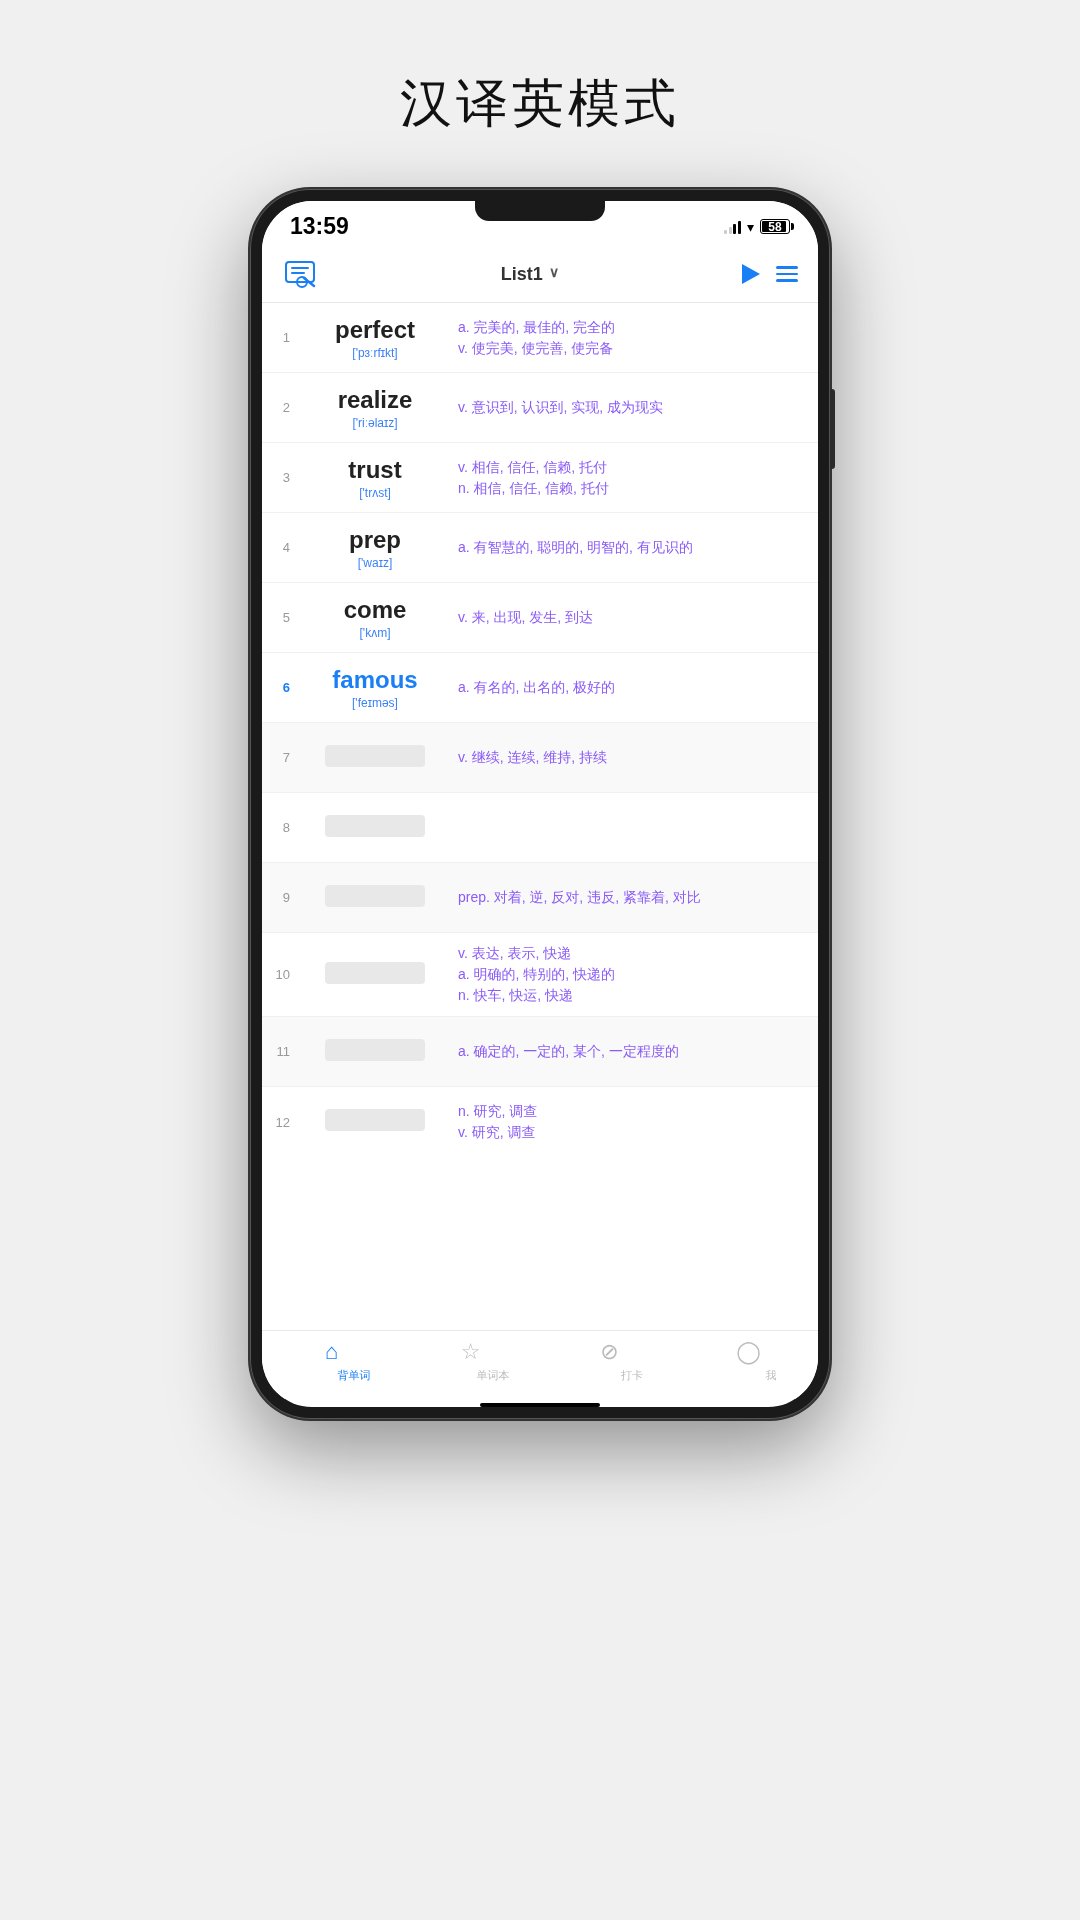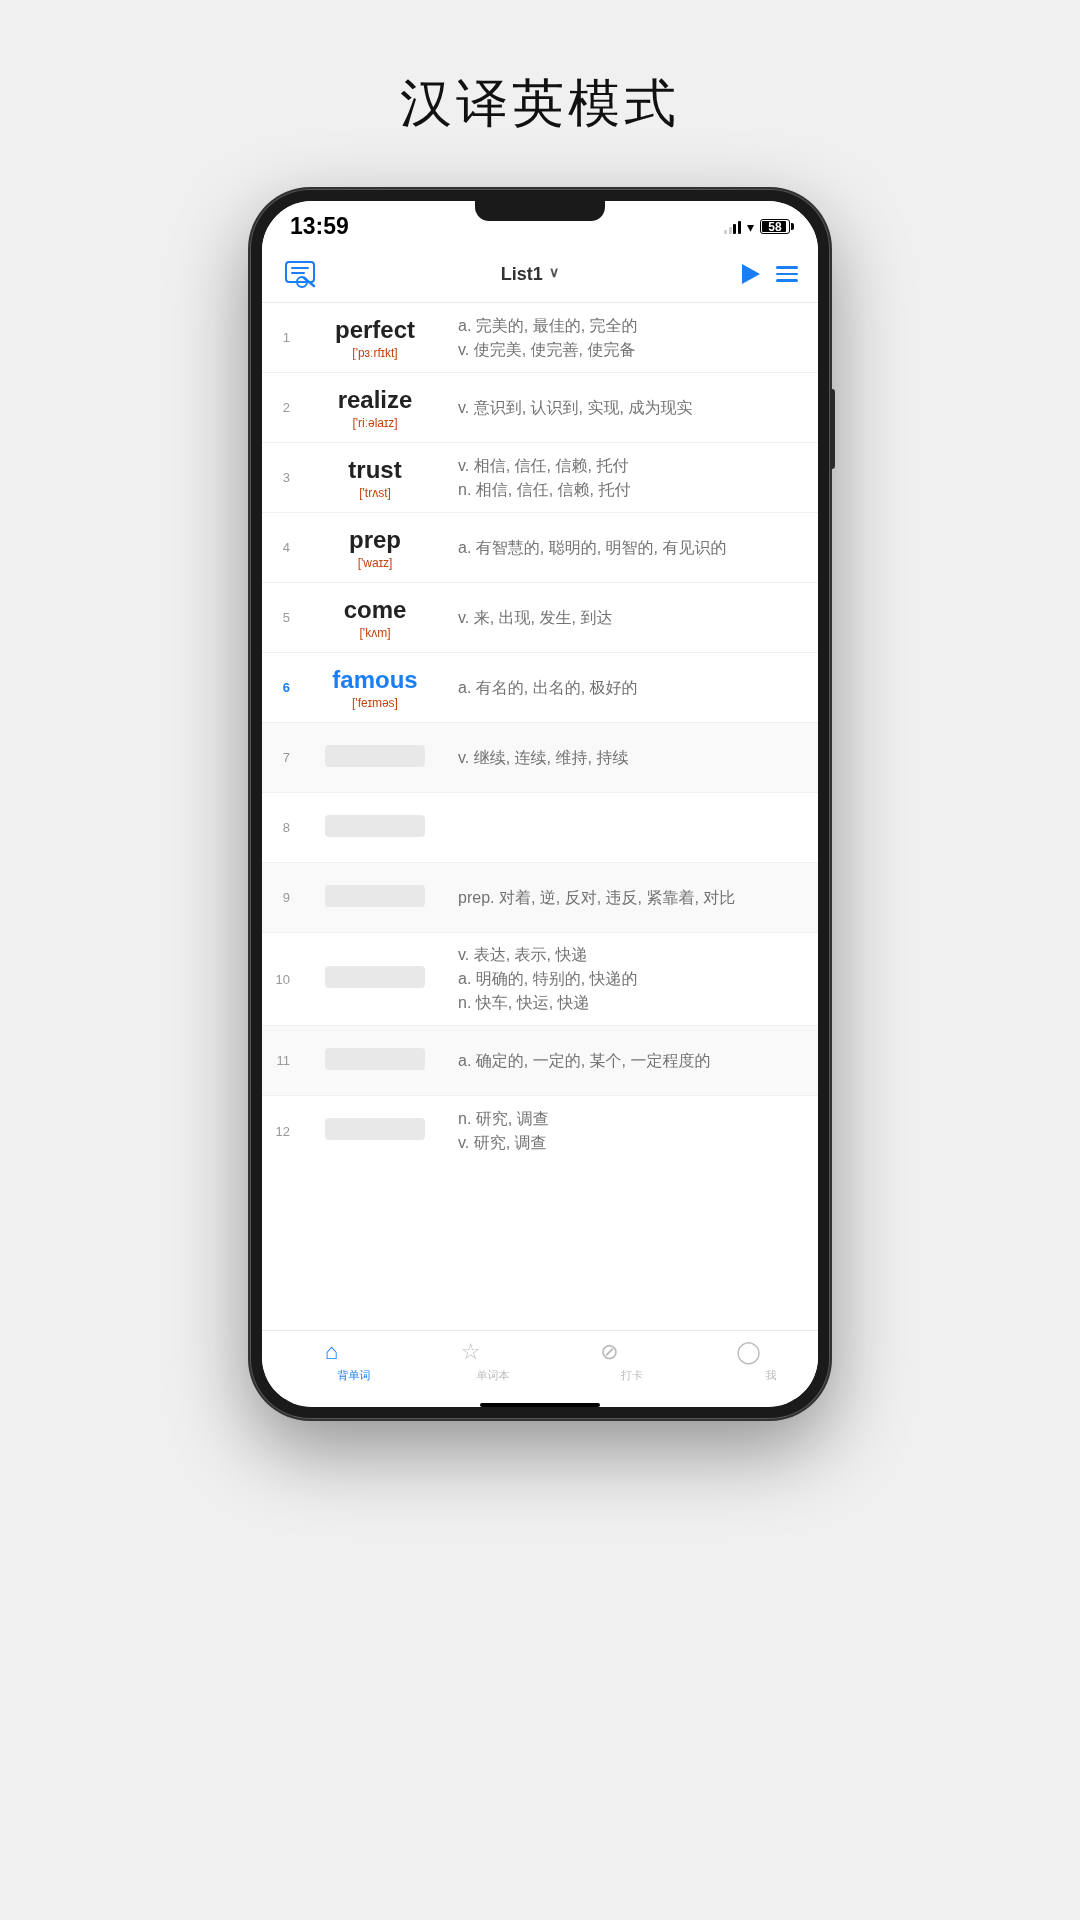--- a/index.html
+++ b/index.html
@@ -215,35 +215,35 @@
     .word-text {
       font-size: 24px;
       font-weight: 700;
       color: #222;
     }
     .word-text.active {
       color: #1a7ef5;
     }
     .word-phonetic {
       font-size: 12px;
-      color: #c2410c;
+      color: #3b82f6;
       margin-top: 2px;
     }
     .word-hidden {
       width: 100px;
       height: 22px;
       background: #e8e8e8;
       border-radius: 4px;
       margin-bottom: 4px;
     }
     .meaning-cell {
       flex: 1;
       padding: 10px 8px;
-      font-size: 16px;
-      color: #737373;
+      font-size: 14px;
+      color: #8b5cf6;
       line-height: 1.5;
     }
 
     
     .bottom-nav {
       display: flex;
       border-top: 1px solid #e8e8e8;
       background: #fff;
       padding: 8px 0 16px;
     }

